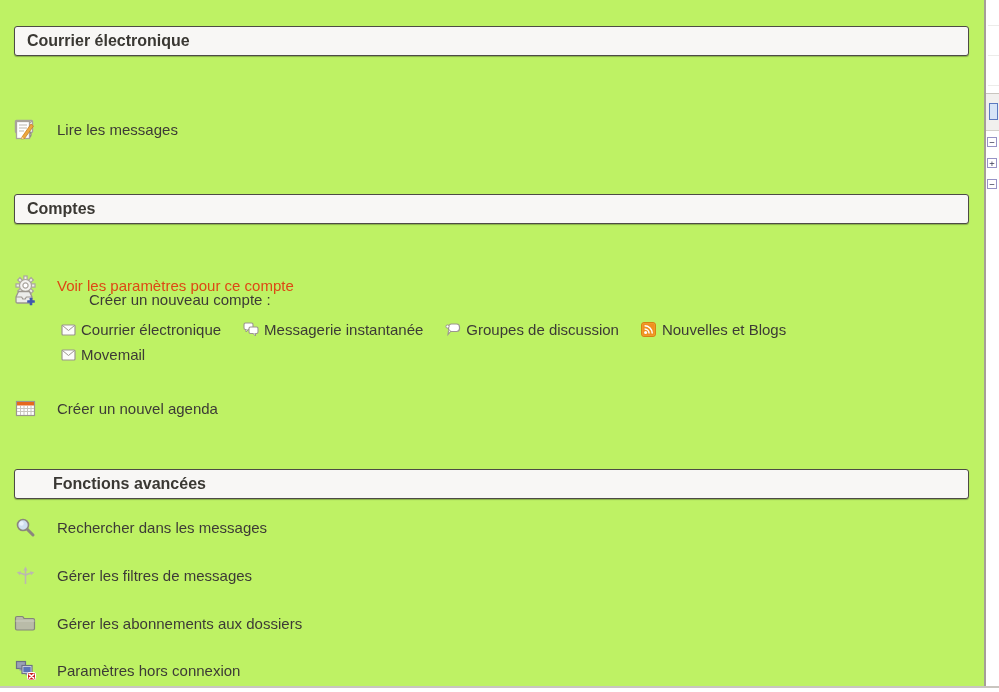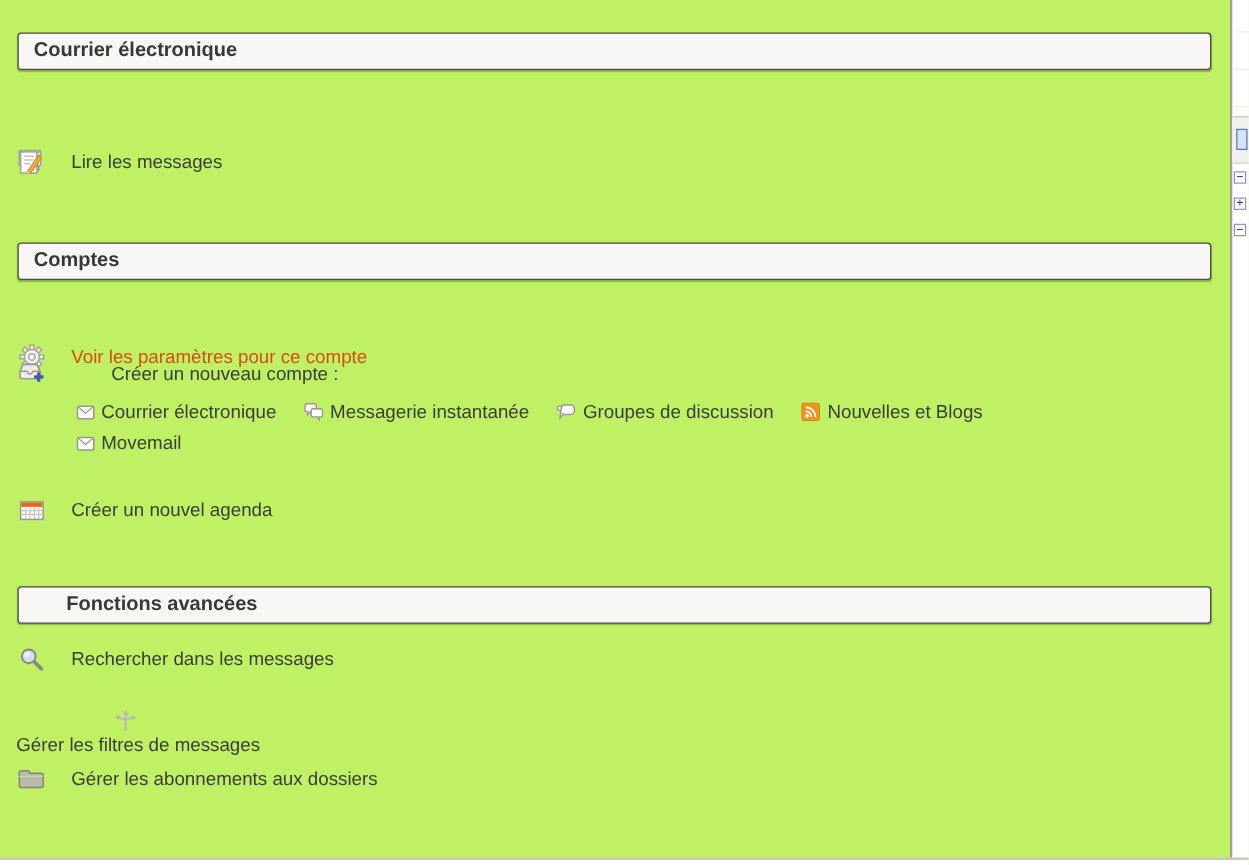--- a/index.html
+++ b/index.html
@@ -242,21 +242,21 @@
     <span class="icon">
       <svg width="21" height="21" viewBox="0 0 21 21">
         <line x1="12" y1="12" x2="18" y2="18" stroke="#8b867e" stroke-width="3" stroke-linecap="round"></line>
         <circle cx="8" cy="8" r="5.5" fill="#cfdff0" stroke="#8b867e" stroke-width="1.6"></circle>
         <circle cx="6.5" cy="6.5" r="2.2" fill="#e9f1fa"></circle>
       </svg>
     </span>
     <span class="label">Rechercher dans les messages</span>
   </div>
 
-  <div class="row" style="top:564px;flex-direction:column;">
+  <div class="row" style="top:564px;">
     <span class="icon">
       <svg width="21" height="21" viewBox="0 0 21 21">
         <g stroke="#bcb8b0" stroke-width="1.6" fill="none">
           <path d="M10.5,19 L10.5,10"></path>
           <path d="M10.5,10 L10.5,5"></path>
           <path d="M10.5,10 C8,9 6.5,8.5 4.5,8"></path>
           <path d="M10.5,10 C13,9 14.5,8.5 16.5,8"></path>
         </g>
         <g fill="#bcb8b0">
           <polygon points="10.5,1.5 8.4,5.5 12.6,5.5"></polygon>
@@ -271,20 +271,34 @@
   <div class="row" style="top:612px;">
     <span class="icon">
       <svg width="22" height="18" viewBox="0 0 22 18">
         <path d="M1.5,4 Q1.5,2.5 3,2.5 L8,2.5 Q9,2.5 9.5,3.5 L10,4.5 L19,4.5 Q20.5,4.5 20.5,6 L20.5,14.5 Q20.5,16 19,16 L3,16 Q1.5,16 1.5,14.5 Z" fill="#b9bba8" stroke="#83857a" stroke-width="1.2"></path>
         <path d="M1.5,7 L20.5,7" stroke="#cdcfc0" stroke-width="1"></path>
       </svg>
     </span>
     <span class="label">Gérer les abonnements aux dossiers</span>
   </div>
 
+  <div class="row" style="top:659px;">
+    <span class="icon">
+      <svg width="21" height="20" viewBox="0 0 21 20">
+        <rect x="1.5" y="1.5" width="9" height="7" fill="#9aa0b5" stroke="#6b7086" stroke-width="1.2"></rect>
+        <rect x="4.5" y="8.5" width="3" height="2" fill="#8d93a8"></rect>
+        <rect x="7" y="5.5" width="10" height="8" fill="#e8e8ef" stroke="#6b7086" stroke-width="1.2"></rect>
+        <rect x="8.3" y="6.8" width="7.4" height="5.4" fill="#5b74b8"></rect>
+        <rect x="10.5" y="13.5" width="3" height="1.8" fill="#8d93a8"></rect>
+        <rect x="12.5" y="12.5" width="8" height="7.5" rx="1.5" fill="#cc1d1d" stroke="#ffffff" stroke-width="1"></rect>
+        <path d="M14.3,14.3 L18.7,18.2 M18.7,14.3 L14.3,18.2" stroke="#ffffff" stroke-width="1.6" stroke-linecap="round"></path>
+      </svg>
+    </span>
+    <span class="label">Paramètres hors connexion</span>
+  </div>
 
 </div>
 
 <div class="pane-right-border"></div>
 
 <div class="strip">
   <div class="strip-line" style="top:25px;"></div>
   <div class="strip-line" style="top:55px;"></div>
   <div class="strip-line" style="top:85px;"></div>
   <div class="strip-band">

